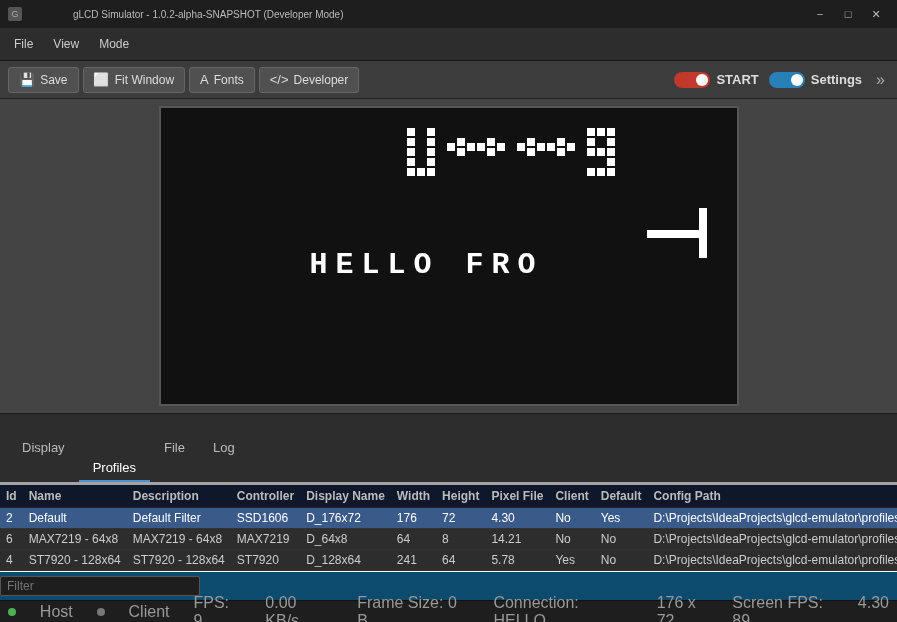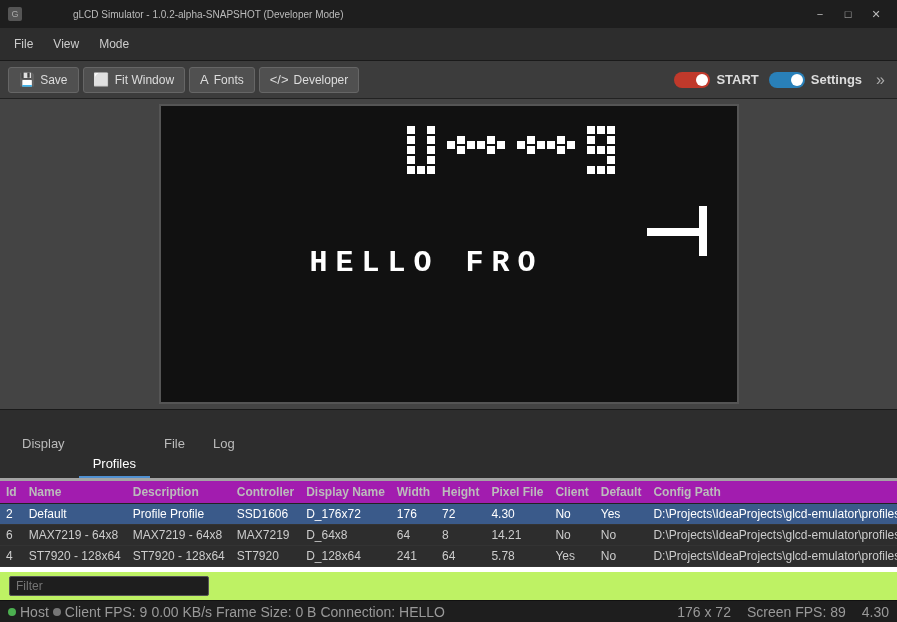--- a/index.html
+++ b/index.html
@@ -215,64 +215,64 @@
       margin-top: 20px;
     }
 
     
     #data-table {
       width: 100%;
       border-collapse: collapse;
       font-size: 12px;
     }
     #data-table thead th {
-      background: #a21caf;
+      background: #0f172a;
       color: #bbb;
       padding: 4px 6px;
       text-align: left;
       font-weight: 600;
       border-bottom: 1px solid #222;
       white-space: nowrap;
     }
     #data-table tbody td {
       padding: 3px 6px;
       border-bottom: 1px solid #333;
       white-space: nowrap;
       overflow: hidden;
       max-width: 200px;
       text-overflow: ellipsis;
     }
     .row-selected td { background: #3a5a8a; color: #fff; }
     .row-normal td { background: #2d2d2d; color: #ccc; }
 
     
     #filter-bar {
-      padding: 4px 9px;
-      background: #bef264;
-      border-top: 5px solid #ffffff;
+      padding: 4px 0;
+      background: #0c4a6e;
+      border-top: 1px solid #ffffff;
     }
     #filter-input {
       background: #1e1e1e;
       border: 1px solid #555;
       color: #ccc;
       padding: 2px 6px;
       width: 200px;
       font-size: 12px;
       border-radius: 2px;
     }
 
     
     #status-bar {
       background: #1e1e1e;
       height: 22px;
       display: flex;
       align-items: center;
       padding: 0 8px;
-      gap: 4px;
-      font-size: 14px;
+      gap: 24px;
+      font-size: 16px;
       color: #999;
       border-top: 1px solid #111;
       flex-shrink: 0;
       justify-content: space-between;
     }
     .status-dot {
       width: 8px;
       height: 8px;
       border-radius: 50%;
       display: inline-block;
@@ -423,21 +423,21 @@
           <th>Pixel File</th>
           <th>Client</th>
           <th>Default</th>
           <th style="min-width:300px;">Config Path</th>
         </tr>
       </thead>
       <tbody id="table-body">
       <tr class="row-selected">
             <td>2</td>
             <td>Default</td>
-            <td>Profile Profile</td>
+            <td>Default Filter</td>
             <td>SSD1606</td>
             <td>D_176x72</td>
             <td>176</td>
             <td>72</td>
             <td>4.30</td>
             <td>No</td>
             <td>Yes</td>
             <td>D:\Projects\IdeaProjects\glcd-emulator\profiles\profile_default.json</td>
           </tr>
           <tr class="row-normal">

